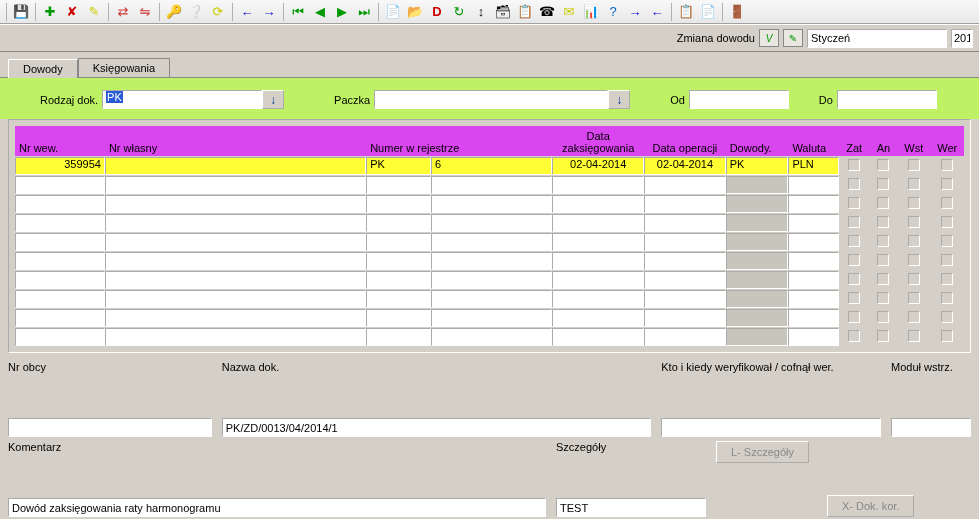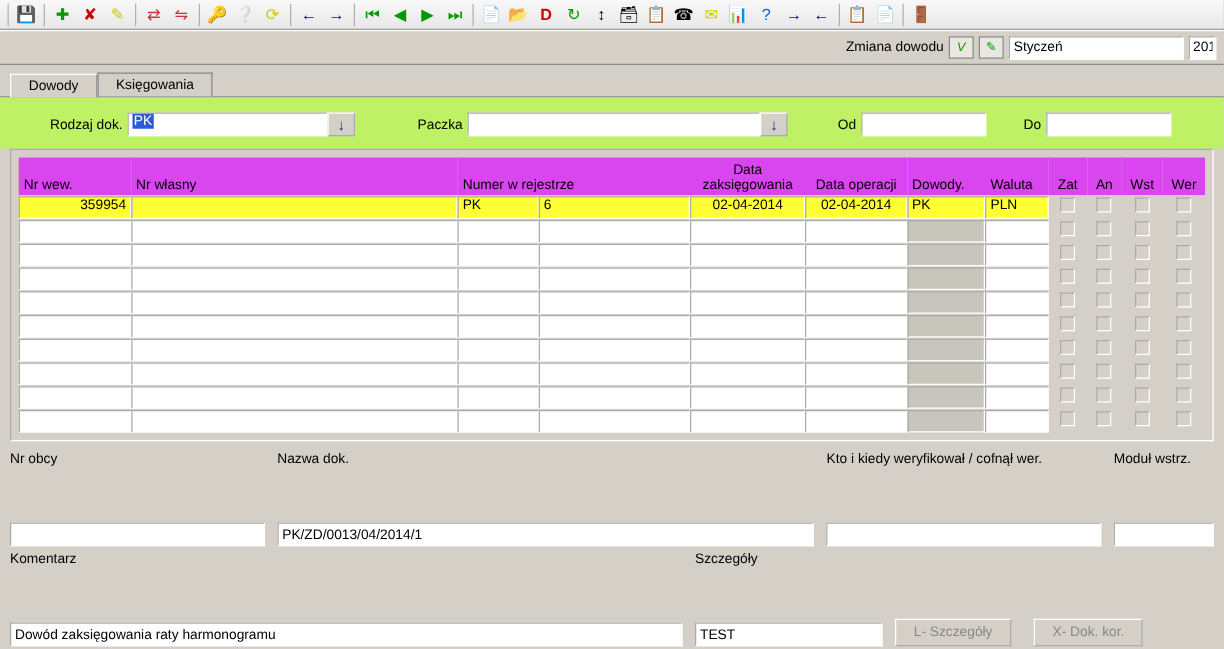--- a/index.html
+++ b/index.html
@@ -624,20 +624,20 @@
   </div>
   <div class="detrow">
     <div class="detcol" style="width:538px">
       <label>Komentarz</label>
       <input class="det-input" value="Dowód zaksięgowania raty harmonogramu" style="">
     </div>
     <div class="detcol" style="width:150px;margin-left:10px">
       <label>Szczegóły</label>
       <input class="det-input" value="TEST" style="">
     </div>
-    <div class="detcol" style="justify-content:flex-end;margin-left:10px">
+    <div class="detcol" style="justify-content:flex-start;margin-left:10px">
       <button class="btn disabled">L- Szczegóły</button>
     </div>
     <div class="detcol" style="justify-content:flex-end;margin-left:18px">
       <button class="btn disabled">X- Dok. kor.</button>
     </div>
   </div>
 </div>
 
 </body></html>

